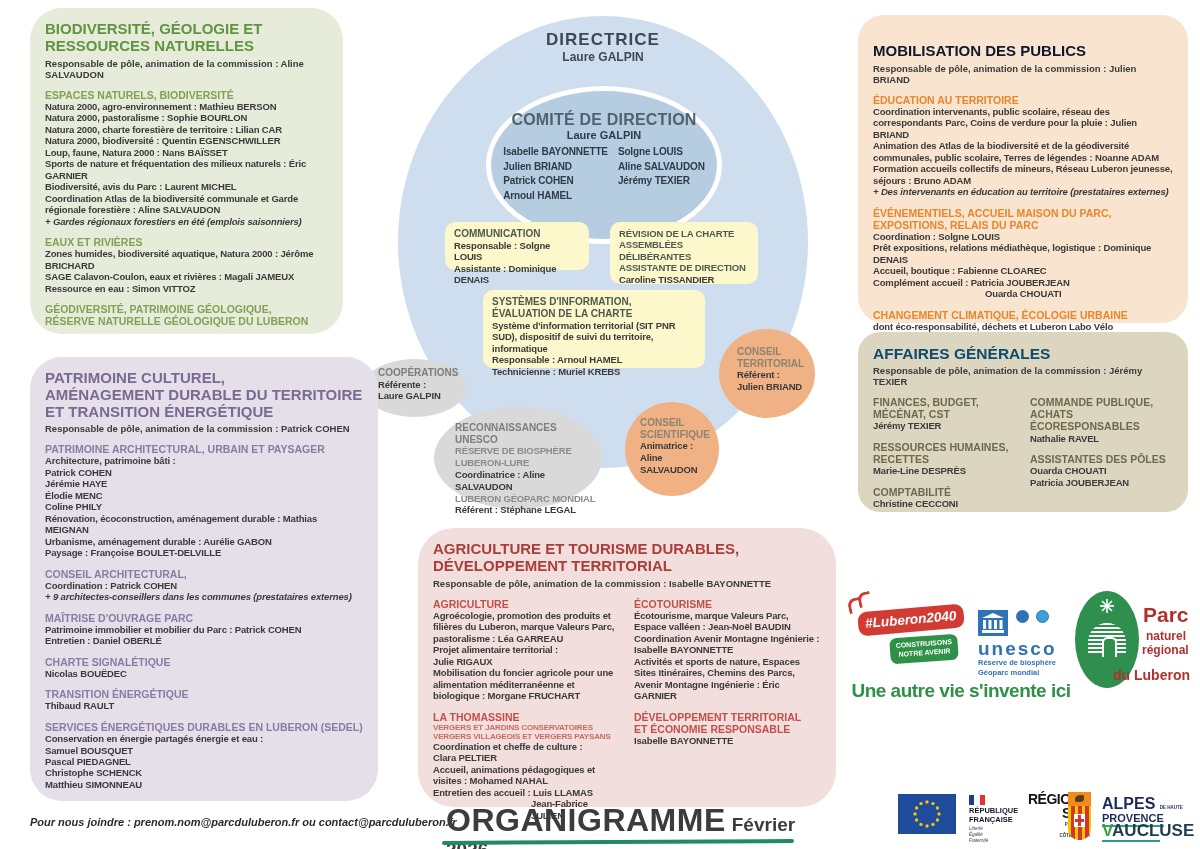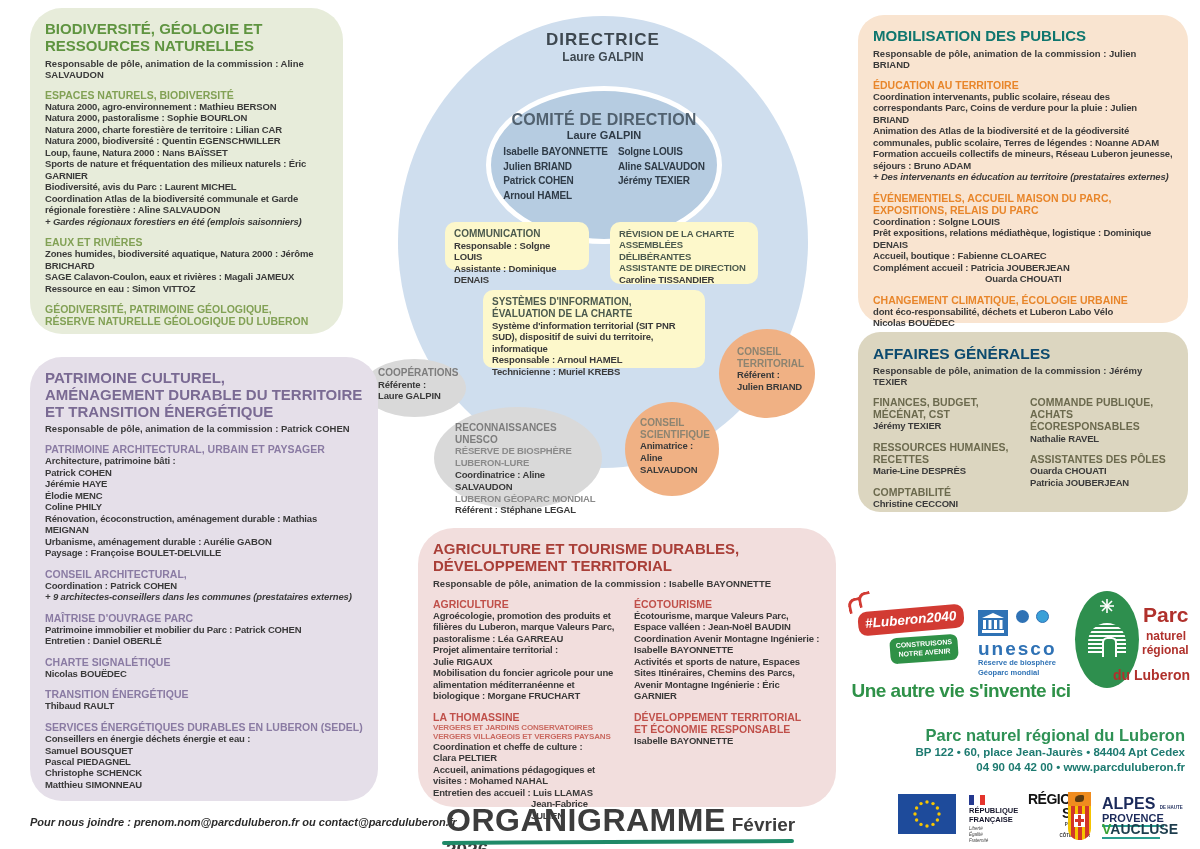--- a/index.html
+++ b/index.html
@@ -18,21 +18,21 @@
   .indent-a{padding-left:112px;}
   .indent-b{padding-left:98px;}
   
   .green-bl{left:30px;top:8px;width:313px;height:326px;background:#e7ecda;}
   .green-bl .block-title{color:#5f9440;}
   .green-bl .sec-h{color:#82a155;}
   .purple-bl{left:30px;top:357px;width:348px;height:444px;background:#e5dfe9;}
   .purple-bl .block-title{color:#7a6a93;}
   .purple-bl .sec-h{color:#8a7ba3;}
   .peach-bl{left:858px;top:15px;width:330px;height:308px;background:#f9e4d0;border-radius:26px;}
-  .peach-bl .block-title{color:#0f766e;}
+  .peach-bl .block-title{color:#0f172a;margin-top:15px;}
   .peach-bl .sec-h{color:#e8862b;}
   .beige-bl{left:858px;top:332px;width:330px;height:180px;background:#dcd6c0;border-radius:22px;}
   .beige-bl .block-title{color:#0c4a6e;font-size:15.5px;}
   .beige-bl .sec-h{color:#6c6a4e;}
   .pink-bl{left:418px;top:528px;width:418px;height:279px;background:#f2dedd;border-radius:36px;}
   .pink-bl .block-title{color:#a93f38;}
   .pink-bl .sec-h{color:#c0504a;}
   .red-small .line{font-size:8px;color:#ca6a61;line-height:1.15;}
   .cols{display:flex;gap:14px;}
   .col{flex:1;}
@@ -113,21 +113,21 @@
   .shield-bird{position:absolute;left:7px;top:3px;width:9px;height:7px;background:#5a3a10;border-radius:60% 20% 50% 20%;}
   .shield-cross{position:absolute;left:6px;top:22px;width:11px;height:13px;background:#fff;}
   .shield-cross:before{content:"";position:absolute;left:4px;top:1px;width:3px;height:11px;background:#d2362a;}
   .shield-cross:after{content:"";position:absolute;left:1px;top:5px;width:9px;height:3px;background:#d2362a;}
   .alpes{position:absolute;left:1102px;top:795px;width:90px;}
   .alpes-l1{font-size:16px;font-weight:900;color:#1b2a5a;line-height:1;}
   .alpes-small{font-size:4.5px;font-weight:bold;color:#1b2a5a;}
   .alpes-l2{font-size:11px;font-weight:900;color:#1b2a5a;line-height:1;}
   .teal-bar{width:62px;height:2px;background:#2a9d8f;margin-top:1px;}
   .vaucluse{position:absolute;left:1102px;top:822px;width:90px;}
-  .vau-name{font-size:14px;font-weight:900;color:#1d3d4d;line-height:1;}
+  .vau-name{font-size:17px;font-weight:900;color:#1d3d4d;line-height:1;}
   .vau-v{color:#3aa335;}
   
   .join{position:absolute;left:30px;top:816px;font-size:11px;font-weight:bold;font-style:italic;color:#2b2b2b;}
   .org-title{position:absolute;left:446px;top:802px;width:360px;}
   .org-main{font-size:32px;font-weight:800;color:#3c3c3c;letter-spacing:0.5px;}
   .org-date{font-size:19px;font-weight:bold;color:#3c3c3c;margin-left:6px;}
   .org-underline{position:absolute;left:-4px;top:38px;width:352px;height:4px;background:#1f8a68;border-radius:2px;transform:rotate(-0.3deg);}
 </style>
 </head>
 <body>
@@ -287,21 +287,21 @@
     </div>
     <div class="sec">
       <div class="sec-h">TRANSITION ÉNERGÉTIQUE</div>
       <div>
           <div class="line">Thibaud RAULT</div>
         </div>
     </div>
     <div class="sec">
       <div class="sec-h">SERVICES ÉNERGÉTIQUES DURABLES EN LUBERON (SEDEL)</div>
       <div>
-          <div class="line">Conseillers en énergie déchets énergie et eau :</div>
+          <div class="line">Conservation en énergie partagés énergie et eau :</div>
           <div class="line">Samuel BOUSQUET</div>
           <div class="line">Pascal PIEDAGNEL</div>
           <div class="line">Christophe SCHENCK</div>
           <div class="line">Matthieu SIMONNEAU</div>
         </div>
     </div>
   </div>
 
   <div class="block peach-bl">
     <div class="block-title">MOBILISATION DES PUBLICS</div>
@@ -473,25 +473,20 @@
       </g>
     </svg>
     <div class="parc-dome"></div>
     <div class="parc-door"></div>
     <div class="parc-w1">Parc</div>
     <div class="parc-w2">naturel</div>
     <div class="parc-w3">régional</div>
     <div class="parc-w4">du Luberon</div>
   </div>
 
-  <div class="contact">
-    <div class="contact-title">Parc naturel régional du Luberon</div>
-    <div class="contact-line">BP 122 • 60, place Jean-Jaurès • 84404 Apt Cedex</div>
-    <div class="contact-line">04 90 04 42 00  • www.parcduluberon.fr</div>
-  </div>
 
   <div class="eu-flag">
     <svg width="58" height="40" viewBox="0 0 58 40">
       <g fill="#f7c600">
         <circle cx="29" cy="8" r="1.7"></circle>
           <circle cx="35" cy="9.6" r="1.7"></circle>
           <circle cx="39.4" cy="14" r="1.7"></circle>
         <circle cx="41" cy="20" r="1.7"></circle>
           <circle cx="39.4" cy="26" r="1.7"></circle>
           <circle cx="35" cy="30.4" r="1.7"></circle>

